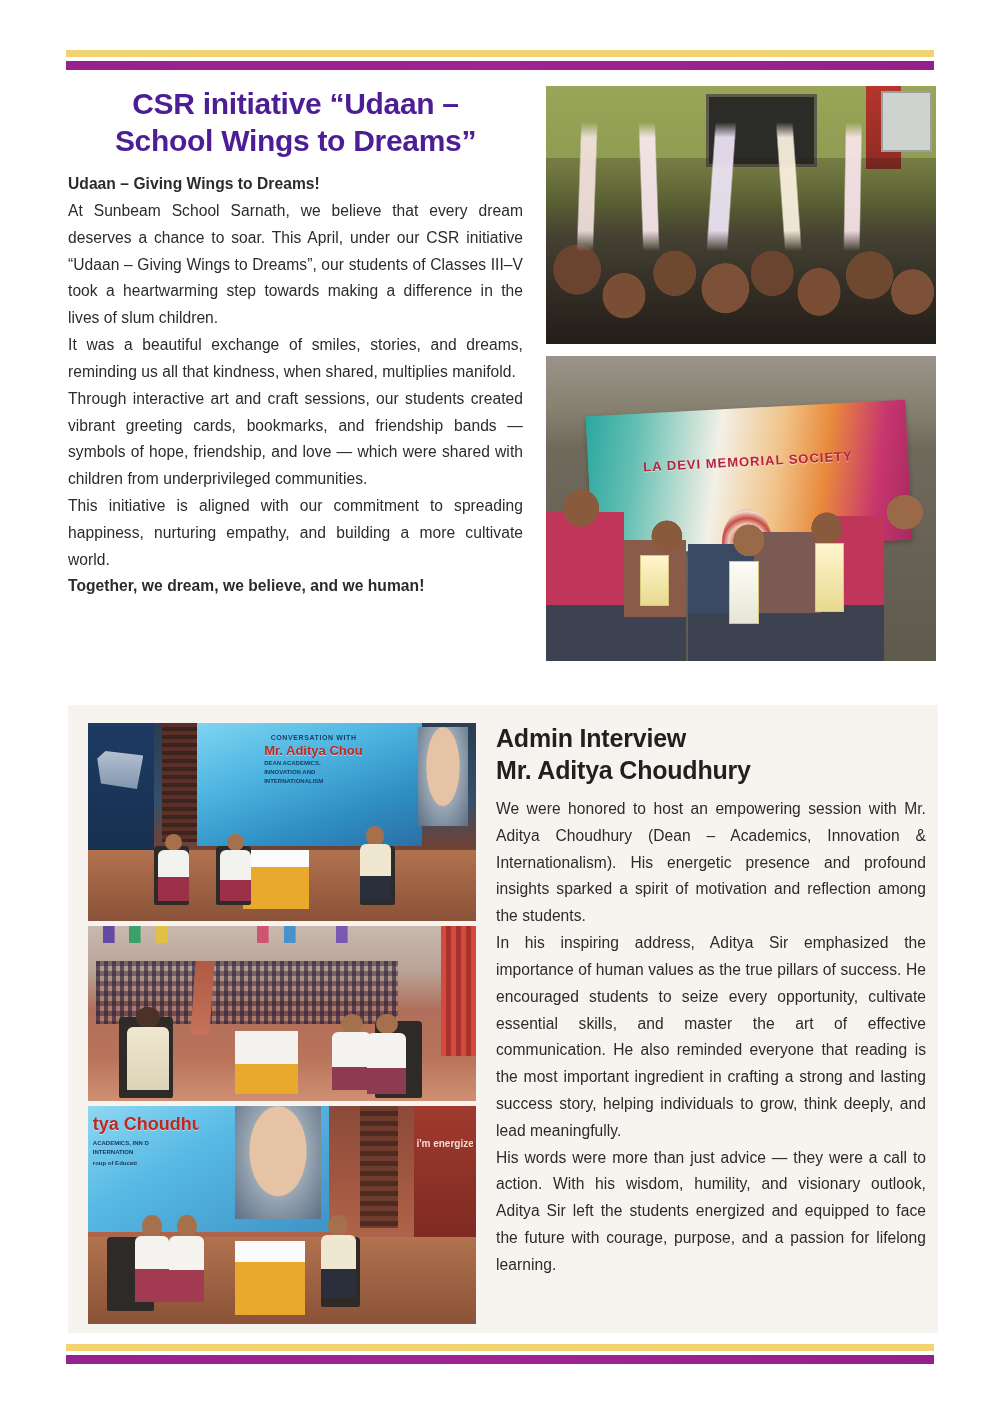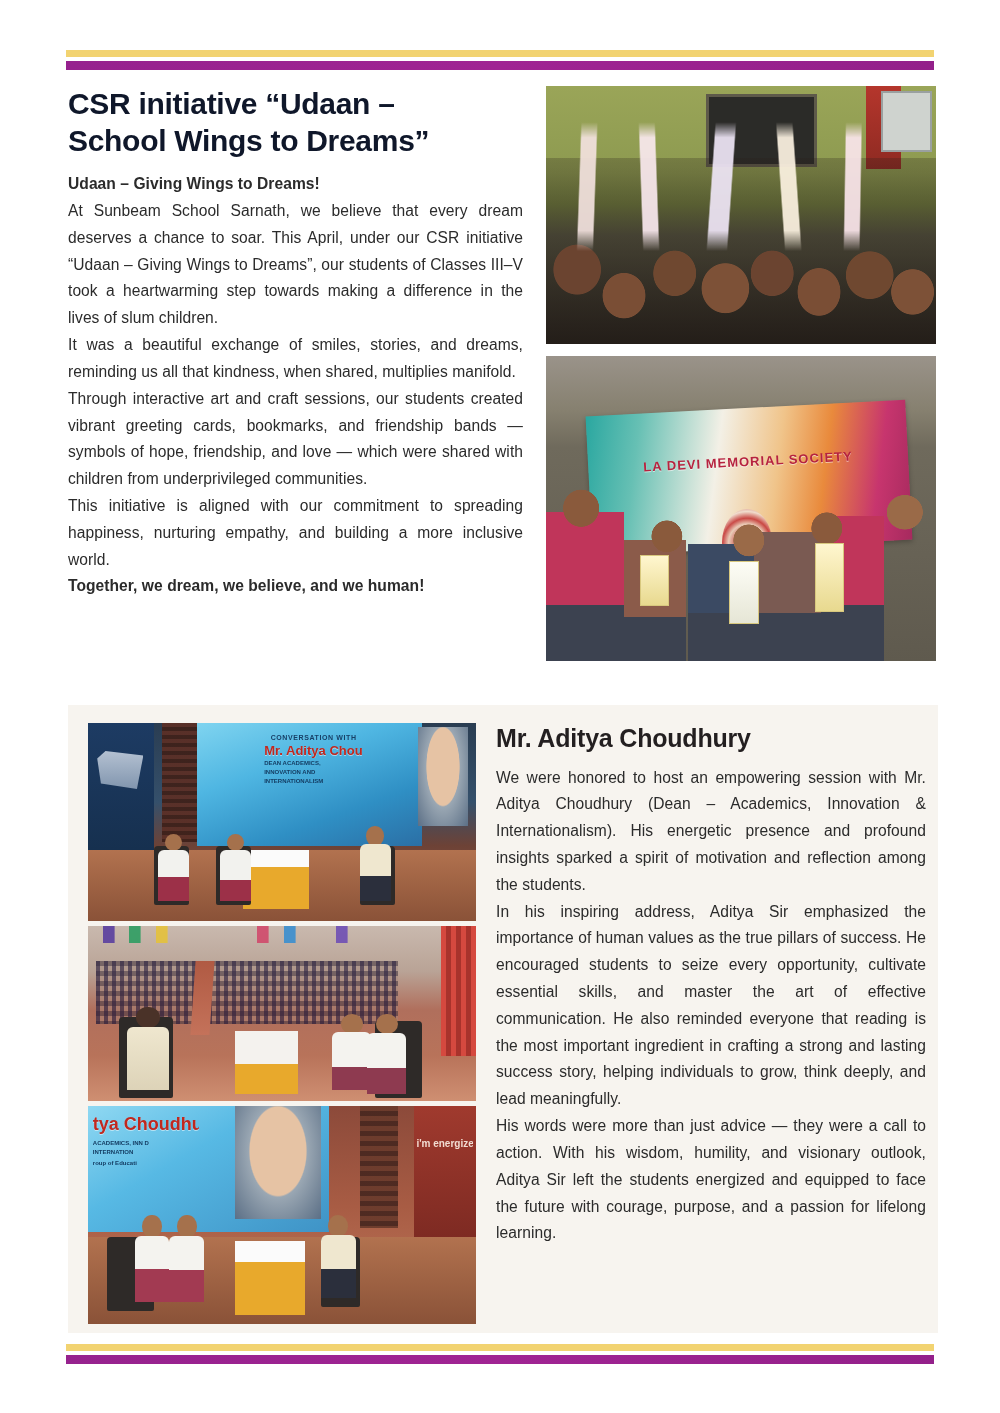--- a/index.html
+++ b/index.html
@@ -58,22 +58,23 @@
     position: absolute;
     left: 68px; top: 8px;
     width: 455px;
   }
   .headline {
     font-family: "Liberation Sans", sans-serif;
     font-weight: bold;
     font-size: 30px;
     line-height: 1.22;
     letter-spacing: -0.3px;
-    color: #0f172a;
+    color: #4c1d95;
     margin: 0 0 12px 0;
+    text-align: center;
   }
   .headline .ln { display: block; }
 
   .body-p {
     font-size: 15.6px;
     line-height: 1.72;
     color: #2b2b2b;
     margin: 0;
     text-align: justify;
     text-justify: inter-word;
@@ -340,21 +341,21 @@
 
     <div class="sec1-text">
       <h1 class="headline">
         <span class="ln">CSR initiative “Udaan –</span>
         <span class="ln">School Wings to Dreams”</span>
       </h1>
       <p class="body-p nojust">Udaan – Giving Wings to Dreams!</p>
       <p class="body-p">At Sunbeam School Sarnath, we believe that every dream deserves a chance to soar. This April, under our CSR initiative “Udaan – Giving Wings to Dreams”, our students of Classes III–V took a heartwarming step towards making a difference in the lives of slum children.</p>
       <p class="body-p">It was a beautiful exchange of smiles, stories, and dreams, reminding us all that kindness, when shared, multiplies manifold.</p>
       <p class="body-p">Through interactive art and craft sessions, our students created vibrant greeting cards, bookmarks, and friendship bands — symbols of hope, friendship, and love — which were shared with children from underprivileged communities.</p>
-      <p class="body-p">This initiative is aligned with our commitment to spreading happiness, nurturing empathy, and building a more inclusive world.</p>
+      <p class="body-p">This initiative is aligned with our commitment to spreading happiness, nurturing empathy, and building a more cultivate world.</p>
       <p class="body-p nojust">Together, we dream, we believe, and we human!</p>
     </div>
 
     <div class="sec1-photos">
 
       <div class="photo photo-1">
         <div class="photo-inner">
           <div class="p1-wall"></div>
           <div class="p1-board"></div>
           <div class="p1-door"></div>
@@ -470,20 +471,21 @@
             <i></i>
               <b style="background:linear-gradient(180deg,#efe7cf 0 54%, #2b2f3c 54% 100%);"></b>
           </div>
         </div>
       </div>
 
     </div>
 
     <div class="sec2-text">
       <h2 class="headline2">
+        <span class="ln">Admin Interview</span>
         <span class="ln">Mr. Aditya Choudhury</span>
       </h2>
       <p class="body-p">We were honored to host an empowering session with Mr. Aditya Choudhury (Dean – Academics, Innovation &amp; Internationalism). His energetic presence and profound insights sparked a spirit of motivation and reflection among the students.</p>
       <p class="body-p">In his inspiring address, Aditya Sir emphasized the importance of human values as the true pillars of success. He encouraged students to seize every opportunity, cultivate essential skills, and master the art of effective communication. He also reminded everyone that reading is the most important ingredient in crafting a strong and lasting success story, helping individuals to grow, think deeply, and lead meaningfully.</p>
       <p class="body-p">His words were more than just advice — they were a call to action. With his wisdom, humility, and visionary outlook, Aditya Sir left the students energized and equipped to face the future with courage, purpose, and a passion for lifelong learning.</p>
     </div>
 
   </div>
 
   <div class="rule-band bottom">

